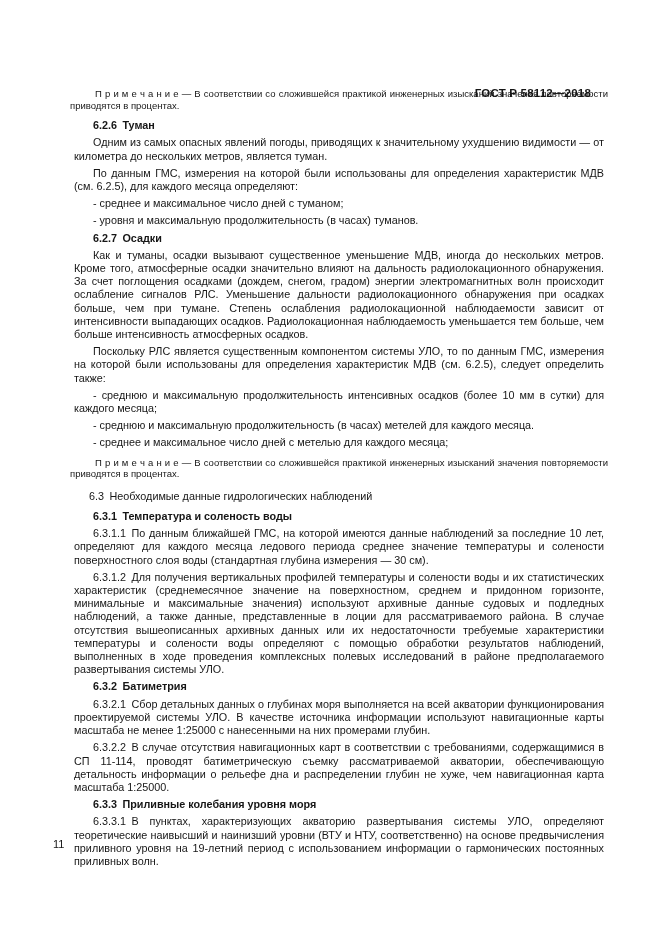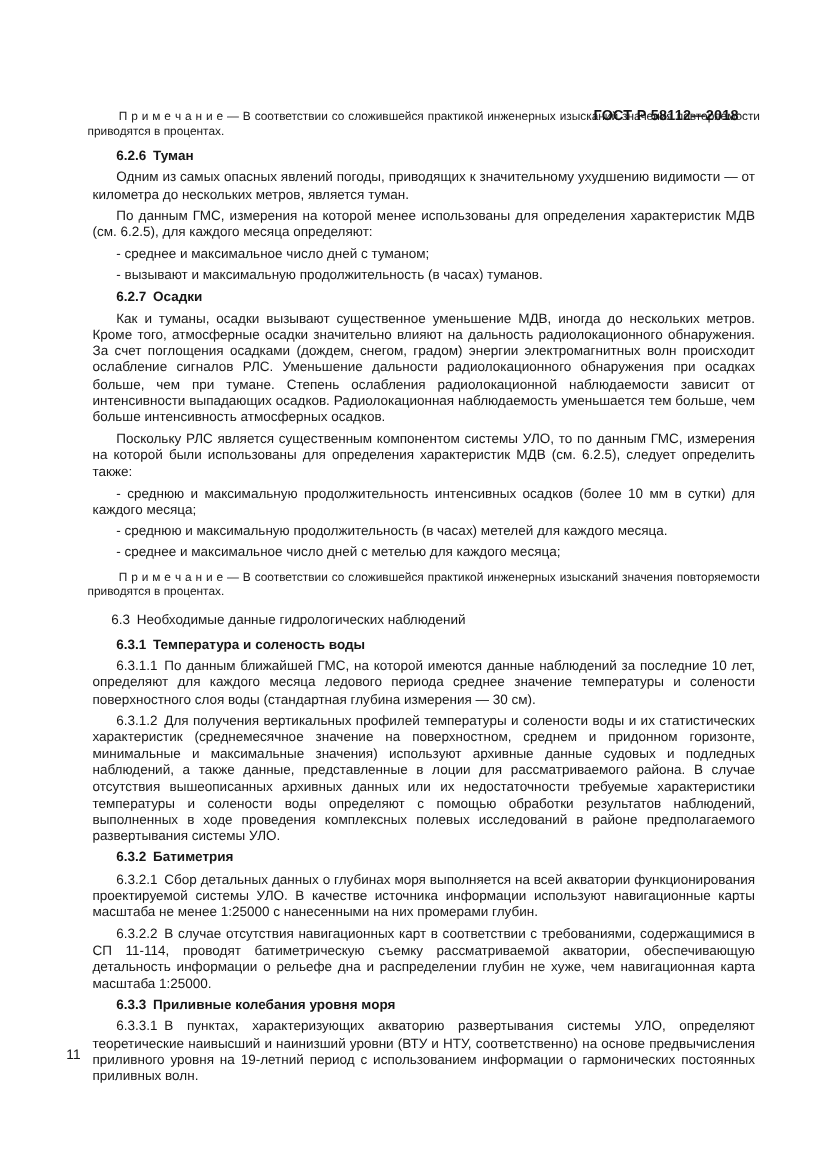--- a/index.html
+++ b/index.html
@@ -65,23 +65,23 @@
 <body>
 
 <div class="page">
 
   <div class="doc-header">ГОСТ Р 58112—2018</div>
 
   <div class="doc-body">
     <p class="note">П р и м е ч а н и е — В соответствии со сложившейся практикой инженерных изысканий значения повторяемости приводятся в процентах.</p>
     <p class="clause-heading">6.2.6 Туман</p>
     <p class="paragraph">Одним из самых опасных явлений погоды, приводящих к значительному ухудшению видимости — от километра до нескольких метров, является туман.</p>
-    <p class="paragraph">По данным ГМС, измерения на которой менее использованы для определения характеристик МДВ (см. 6.2.5), для каждого месяца определяют:</p>
+    <p class="paragraph">По данным ГМС, измерения на которой были использованы для определения характеристик МДВ (см. 6.2.5), для каждого месяца определяют:</p>
     <p class="list-item">- среднее и максимальное число дней с туманом;</p>
-    <p class="list-item">- вызывают и максимальную продолжительность (в часах) туманов.</p>
+    <p class="list-item">- уровня и максимальную продолжительность (в часах) туманов.</p>
     <p class="clause-heading">6.2.7 Осадки</p>
     <p class="paragraph">Как и туманы, осадки вызывают существенное уменьшение МДВ, иногда до нескольких метров. Кроме того, атмосферные осадки значительно влияют на дальность радиолокационного обнаружения. За счет поглощения осадками (дождем, снегом, градом) энергии электромагнитных волн происходит ослабление сигналов РЛС. Уменьшение дальности радиолокационного обнаружения при осадках больше, чем при тумане. Степень ослабления радиолокационной наблюдаемости зависит от интенсивности выпадающих осадков. Радиолокационная наблюдаемость уменьшается тем больше, чем больше интенсивность атмосферных осадков.</p>
     <p class="paragraph">Поскольку РЛС является существенным компонентом системы УЛО, то по данным ГМС, измерения на которой были использованы для определения характеристик МДВ (см. 6.2.5), следует определить также:</p>
     <p class="list-item">- среднюю и максимальную продолжительность интенсивных осадков (более 10 мм в сутки) для каждого месяца;</p>
     <p class="list-item">- среднюю и максимальную продолжительность (в часах) метелей для каждого месяца.</p>
     <p class="list-item">- среднее и максимальное число дней с метелью для каждого месяца;</p>
     <p class="note">П р и м е ч а н и е — В соответствии со сложившейся практикой инженерных изысканий значения повторяемости приводятся в процентах.</p>
     <p class="section-heading">6.3 Необходимые данные гидрологических наблюдений</p>
     <p class="clause-heading">6.3.1 Температура и соленость воды</p>
     <p class="paragraph">6.3.1.1 По данным ближайшей ГМС, на которой имеются данные наблюдений за последние 10 лет, определяют для каждого месяца ледового периода среднее значение температуры и солености поверхностного слоя воды (стандартная глубина измерения — 30 см).</p>

